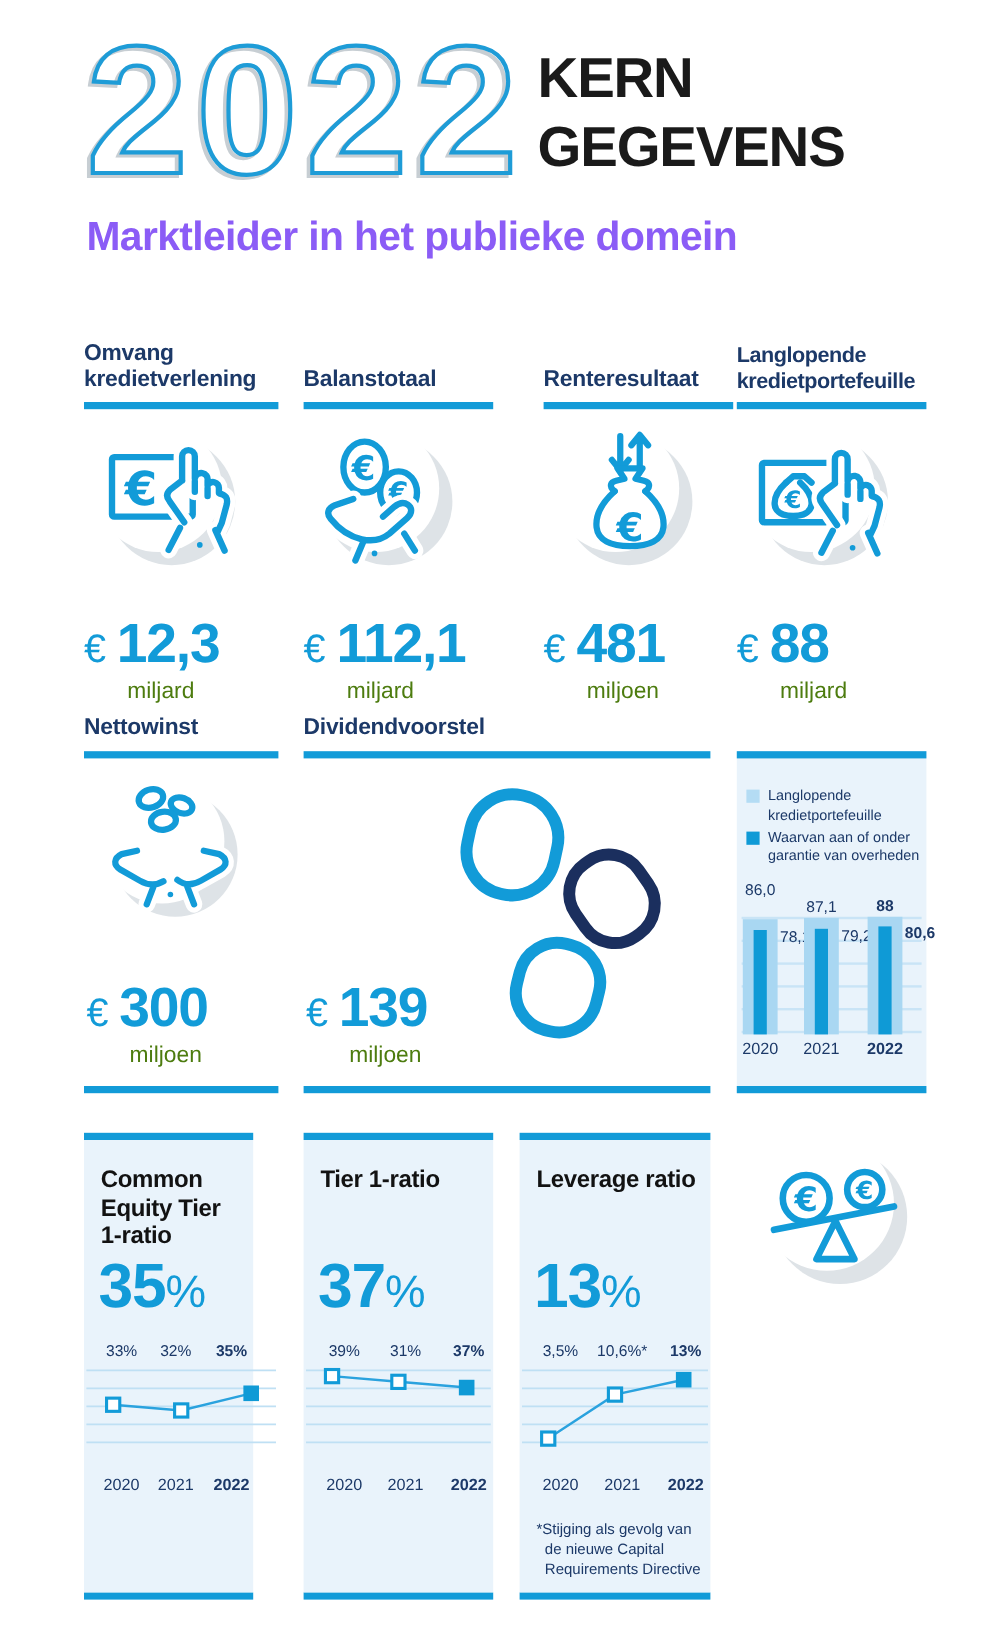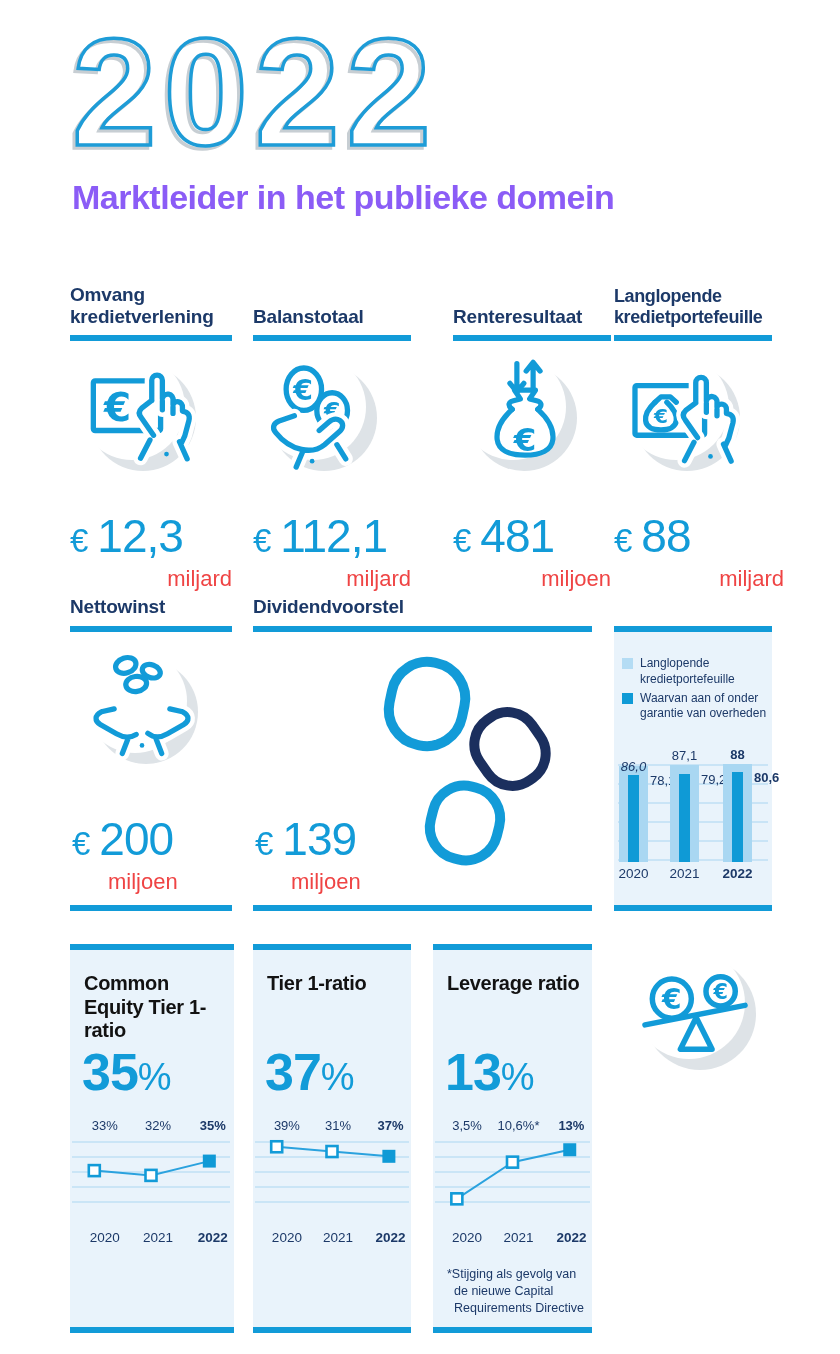--- a/index.html
+++ b/index.html
@@ -22,22 +22,22 @@
             font-size:19px;font-weight:700;color:#1c3968;line-height:1.16;letter-spacing:-0.2px;}
   .col-head.tight{font-size:18px;letter-spacing:-0.4px;}
   .rule{height:6px;background:#129bd8;}
   .icon-wrap{position:relative;height:152px;margin-top:12px;}
   .crescent{position:absolute;border-radius:50%;background:#dee3e7;}
   .crescent::after{content:"";position:absolute;left:-11px;top:-11px;width:100%;height:100%;
                    border-radius:50%;background:#fff;}
   .icon-svg{position:absolute;z-index:1;}
   .kpi-value{display:flex;align-items:baseline;gap:9px;color:#129bd8;line-height:1;margin-top:8px;}
   .kpi-value .euro{font-size:33px;font-weight:400;}
-  .kpi-value .num{font-size:46px;font-weight:400;letter-spacing:-1px;}
-  .kpi-unit{margin:7px 0 0 36px;font-size:22px;color:#ef4444;text-align:right;}
+  .kpi-value .num{font-size:46px;font-weight:700;letter-spacing:-1px;}
+  .kpi-unit{margin:7px 0 0 36px;font-size:19px;color:#4d7c0f;}
 
   
   .sec2-col{position:absolute;top:596px;}
   .sec2-head{font-size:19px;font-weight:700;color:#1c3968;letter-spacing:-0.2px;}
   .sec2-col .rule{margin-top:8px;}
   .result-value{position:absolute;}
   .bottom-rule{position:absolute;height:6px;background:#129bd8;}
 
   
   .panel{position:absolute;background:#e9f3fb;}
@@ -67,20 +67,24 @@
   .footnote{position:absolute;left:14px;top:316px;width:136px;font-size:12.5px;color:#1c3968;
             line-height:1.35;text-indent:-7px;padding-left:7px;}
 </style>
 </head>
 <body>
 
 <div id="page">
 
   <div class="year shadow">2022</div>
   <div class="year front">2022</div>
+  <div class="kern">
+    <div>KERN</div>
+    <div>GEGEVENS</div>
+  </div>
   <div class="subtitle">Marktleider in het publieke domein</div>
 
   <div class="kpi-col" style="left:70px;width:162px;">
     <div class="col-head">Omvang kredietverlening</div>
     <div class="rule"></div>
     <div class="icon-wrap">
       <div class="crescent" style="left:20px;top:12px;width:106px;height:106px;"></div>
       <svg class="icon-svg" style="left:8px;top:2px;" width="118" height="118" viewBox="0 0 100 100">
         <g fill="none" stroke="#129bd8" stroke-width="4.5" stroke-linecap="round" stroke-linejoin="round">
           <rect x="13" y="22" width="57" height="42" rx="1.5"></rect>
@@ -198,21 +202,21 @@
       <rect x="100" y="62" width="64" height="74" rx="30" stroke="#1b2f5e" stroke-width="10" transform="rotate(-35 132 99)"></rect>
       <path d="M114,118 q12,10 29,4" stroke="#fff" stroke-width="5" transform="rotate(-35 132 99)"></path>
       <rect x="53" y="136" width="68" height="74" rx="32" stroke="#129bd8" stroke-width="10" transform="rotate(14 87 173)"></rect>
       <path d="M68,194 q13,11 30,5" stroke="#fff" stroke-width="5" transform="rotate(14 87 173)"></path>
     </g>
   </svg>
 
   <div class="result-value" style="left:72px;top:808px;">
     <div class="kpi-value">
       <span class="euro">€</span>
-      <span class="num">200</span>
+      <span class="num">300</span>
     </div>
     <div class="kpi-unit">miljoen</div>
   </div>
   <div class="result-value" style="left:255px;top:808px;">
     <div class="kpi-value">
       <span class="euro">€</span>
       <span class="num">139</span>
     </div>
     <div class="kpi-unit">miljoen</div>
   </div>
@@ -235,37 +239,37 @@
     </div>
     <div class="abs" style="left:0;top:0;width:100%;height:100%;">
         <div class="grid-line" style="top:138px"></div>
         <div class="grid-line" style="top:157px"></div>
         <div class="grid-line" style="top:176px"></div>
         <div class="grid-line" style="top:195px"></div>
         <div class="grid-line" style="top:214px"></div>
         <div class="grid-line" style="top:233px"></div>
         <div class="bar" style="left:5px;width:29px;top:140.24742268041237px;height:95.75257731958763px;background:#a9d7f2"></div>
         <div class="bar" style="left:14px;width:11px;top:149.04329896907217px;height:86.95670103092783px;background:#0f9ad6"></div>
-        <div class="bar-label" style="left:-6.5px;width:52px;top:133px;font-style:italic;">86,0</div>
+        <div class="bar-label" style="left:-6.5px;width:52px;top:108px;">86,0</div>
         <div class="bar-label" style="left:36px;top:147.04329896907217px;">78,1</div>
         <div class="bar-label" style="left:-6.5px;width:52px;top:240px;font-size:13.5px;">2020</div>
         <div class="bar" style="left:56px;width:29px;top:139.02268041237113px;height:96.97731958762887px;background:#a9d7f2"></div>
         <div class="bar" style="left:65px;width:11px;top:147.81855670103093px;height:88.18144329896907px;background:#0f9ad6"></div>
         <div class="bar-label" style="left:44.5px;width:52px;top:122.02268041237113px;">87,1</div>
         <div class="bar-label" style="left:87px;top:145.81855670103093px;">79,2</div>
         <div class="bar-label" style="left:44.5px;width:52px;top:240px;font-size:13.5px;">2021</div>
         <div class="bar" style="left:109px;width:29px;top:138.02061855670104px;height:97.97938144329898px;background:#a9d7f2"></div>
         <div class="bar" style="left:118px;width:11px;top:146.259793814433px;height:89.740206185567px;background:#0f9ad6"></div>
         <div class="bar-label bold" style="left:97.5px;width:52px;top:121.02061855670104px;">88</div>
         <div class="bar-label bold" style="left:140px;top:144.259793814433px;">80,6</div>
         <div class="bar-label bold" style="left:97.5px;width:52px;top:240px;font-size:13.5px;">2022</div>
       </div>
   </div>
 
-  <div class="abs" style="left:70px;top:944px;width:164px;">
+  <div class="abs" style="left:70px;top:944px;width:141px;">
     <div class="rule"></div>
     <div style="position:relative;height:377px;background:#e9f3fb;">
       <div class="ratio-head">Common Equity Tier 1-ratio</div>
       <div class="big-val">
         <span class="n">35</span><span class="p">%</span>
       </div>
       <div class="mini-labels">
         <span class="mini-label pos1">33%</span>
         <span class="mini-label pos2">32%</span>
         <span class="mini-label pos3 bold">35%</span>

